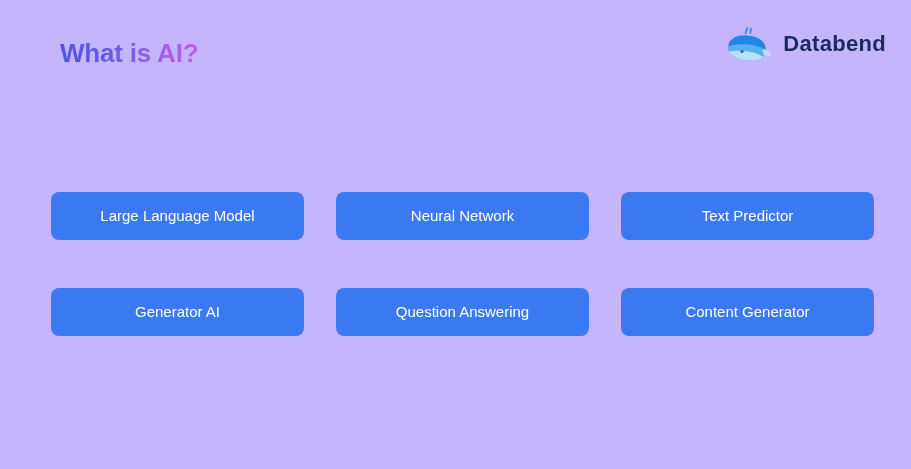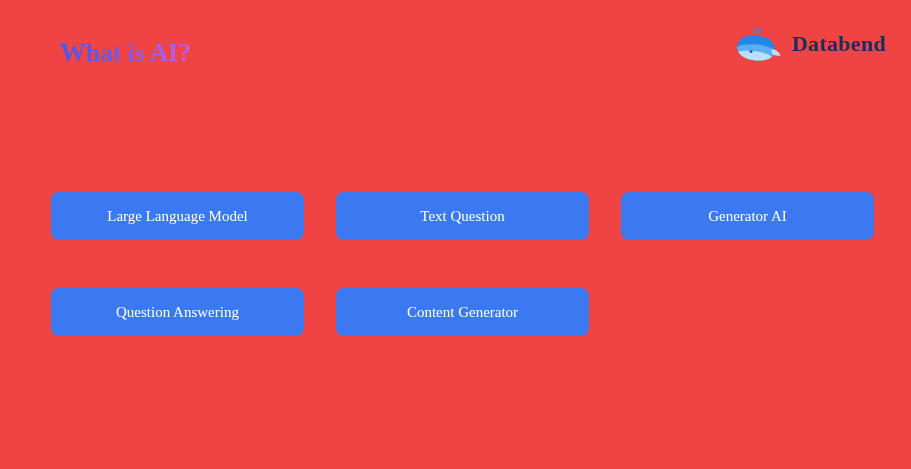--- a/index.html
+++ b/index.html
@@ -11,22 +11,21 @@
     height: 469px;
     background: #ffffff;
     font-family: "Liberation Sans", sans-serif;
     overflow: hidden;
     position: relative;
   }
 
   .slide {
     position: absolute;
     inset: 0;
-    background: #ef4444;
-    font-family: Liberation Serif, serif;
+    background: #c4b5fd;
   }
 
   
   .page-title {
     position: absolute;
     left: 60px;
     top: 38px;
     font-size: 26px;
     font-weight: bold;
     letter-spacing: -0.2px;
@@ -112,19 +111,20 @@
         <path d="M41.0 24.0 C45.0 24.6, 48.2 27.0, 49.6 30.4 C47.0 31.0, 44.0 30.6, 41.6 29.2 C40.6 27.6, 40.4 25.8, 41.0 24.0 Z" fill="#bde0fa"></path>
 
         <circle cx="20.0" cy="26.4" r="1.5" fill="#1b5fb0"></circle>
       </svg>
     </span>
     <span class="brand-name">Databend</span>
   </div>
 
   <div class="card-grid">
     <div class="concept-card">Large Language Model</div>
-    <div class="concept-card">Text Question</div>
+    <div class="concept-card">Neural Network</div>
+    <div class="concept-card">Text Predictor</div>
     <div class="concept-card">Generator AI</div>
     <div class="concept-card">Question Answering</div>
     <div class="concept-card">Content Generator</div>
   </div>
 
 </div>
 
 </body></html>

